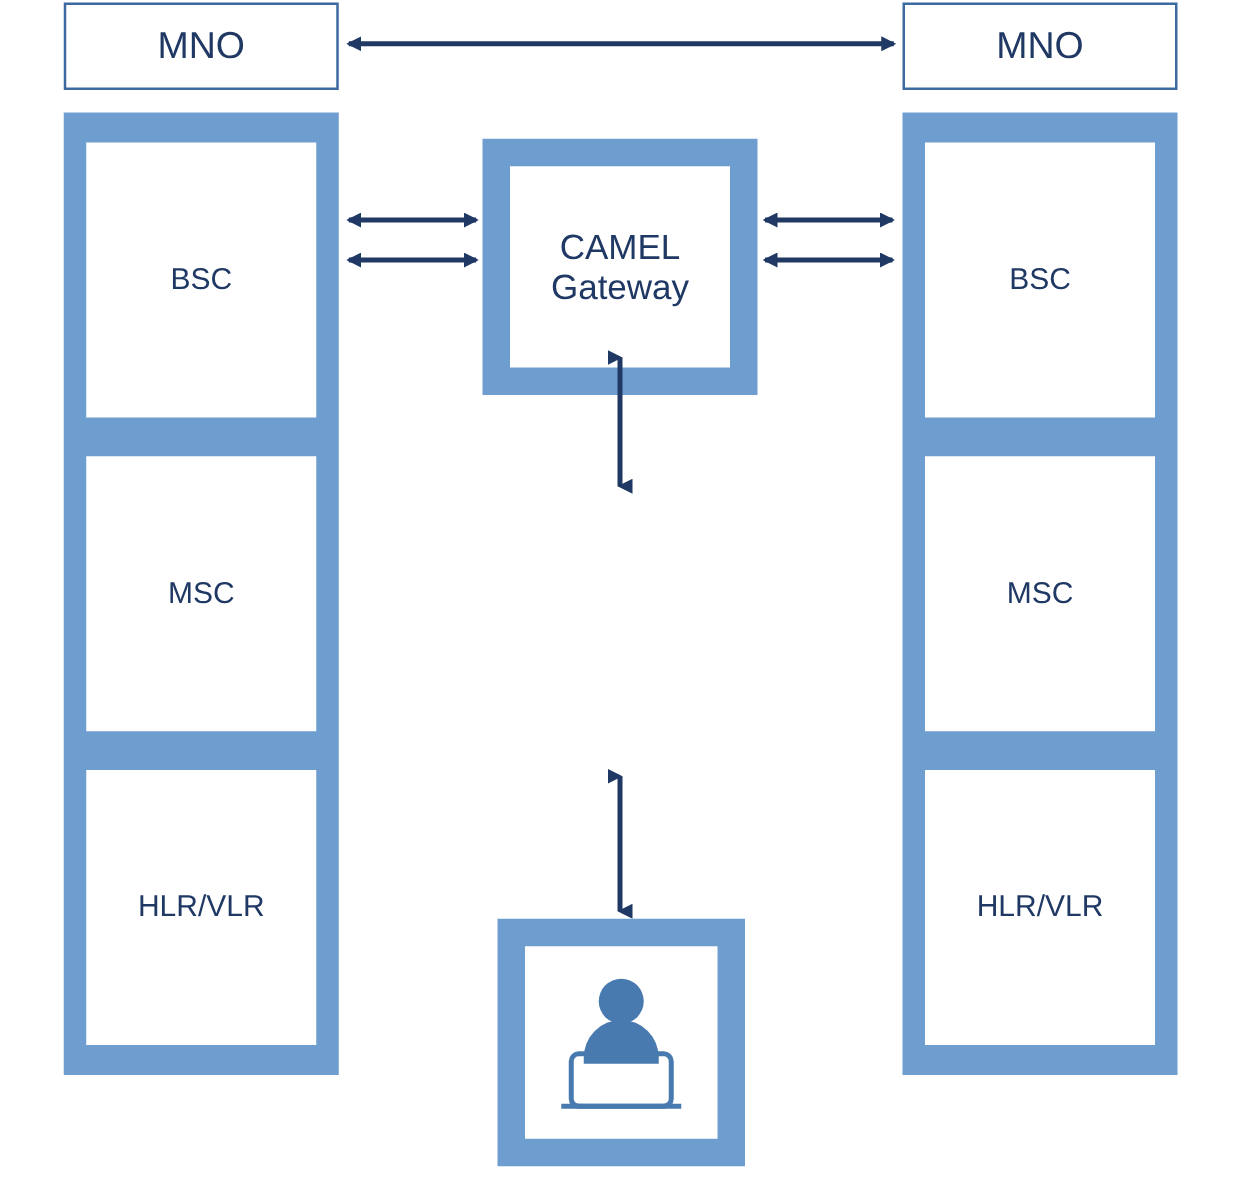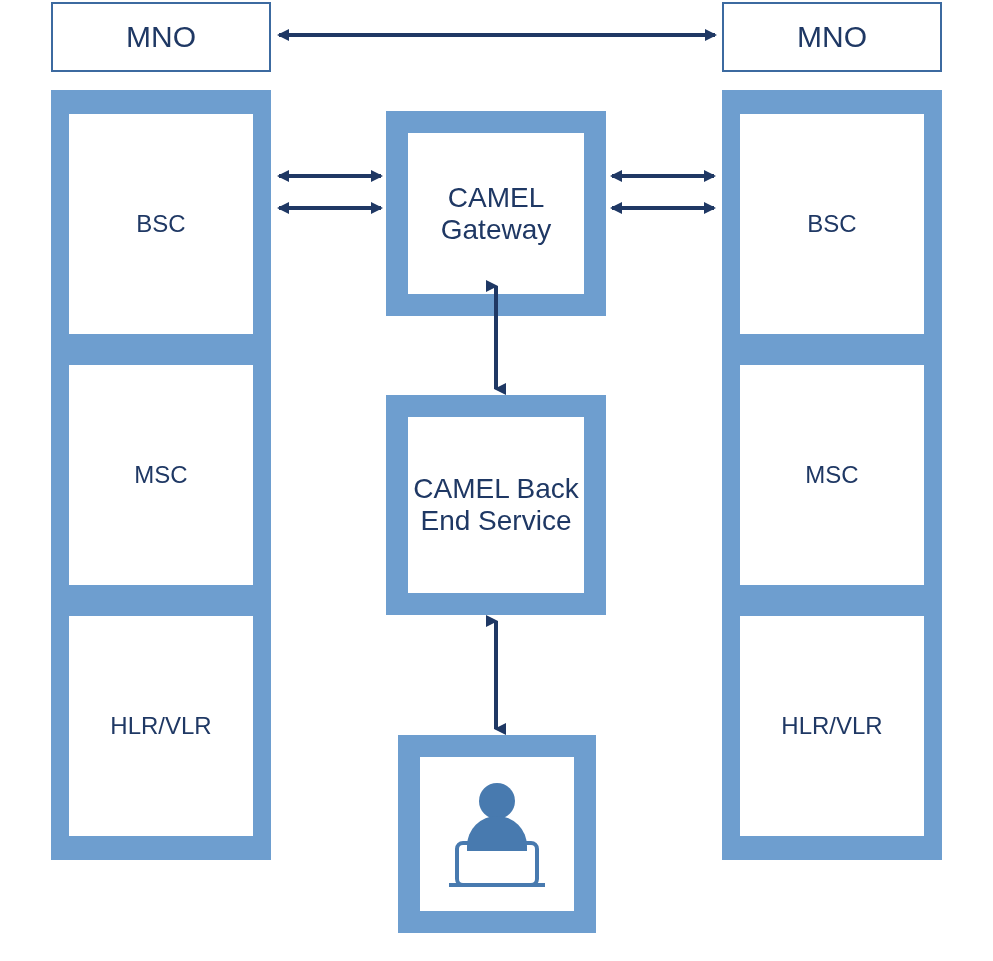--- a/index.html
+++ b/index.html
@@ -99,25 +99,20 @@
       <span>HLR/VLR</span>
     </div>
   </div>
 
   <div class="box center-box" style="left:386px; top:75px; width:220px; height:205px;margin-top:36px;">
     <div class="center-inner">
       <span>CAMEL Gateway</span>
     </div>
   </div>
 
-  <div class="box center-box" style="left:386px; top:395px; width:220px; height:220px;">
-    <div class="center-inner">
-      <span>CAMEL Back End Service</span>
-    </div>
-  </div>
 
   <div class="box center-box" style="left:398px; top:735px; width:198px; height:198px;">
     <div class="center-inner">
       <span>
         <svg width="120" height="120" viewBox="0 0 120 120">
 
           <circle cx="60" cy="30" r="18" fill="#487aaf"></circle>
 
           <path d="M30 75 A30 30 0 0 1 90 75 L90 80 L30 80 Z" fill="#487aaf"></path>
 

